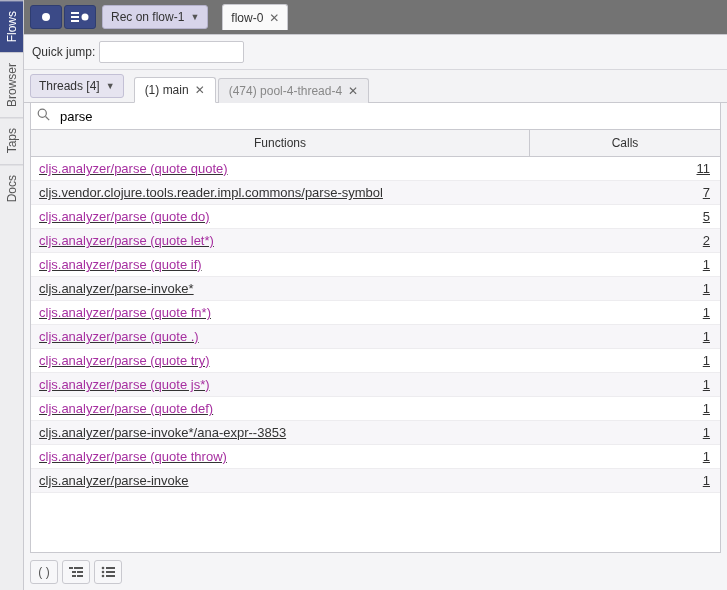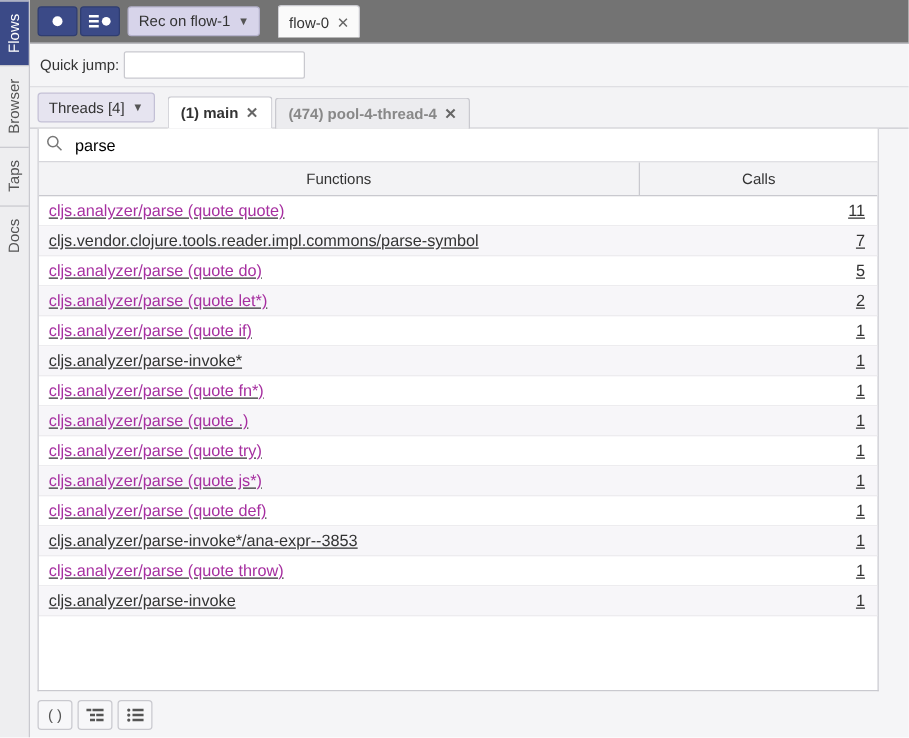--- a/index.html
+++ b/index.html
@@ -120,21 +120,20 @@
     align-items: center;
     gap: 6px;
     font-size: 12px;
     cursor: pointer;
     margin-bottom:4px;
   }
   .subtabs {
     display:flex;
     gap:2px;
     align-items:flex-end;
-    font-weight:bold;
   }
   .subtab {
     padding: 5px 10px;
     font-size: 12px;
     border:1px solid #c9c9cf;
     border-bottom:none;
     border-radius:3px 3px 0 0;
     display:flex;
     align-items:center;
     gap:6px;
@@ -164,21 +163,21 @@
     border:none;
     height:26px;
     font-size:13px;
     outline:none;
     padding:0 4px;
   }
   .table-area {
     flex:1;
     display:flex;
     flex-direction:column;
-    margin: 0 24px 0 6px;
+    margin: 0 6px 0 6px;
     border-left:1px solid #c9c9cf;
     border-right:1px solid #c9c9cf;
     border-bottom:1px solid #c9c9cf;
     background:#fff;
     overflow:hidden;
   }
   .table-head {
     display:flex;
     background:#f3f3f5;
     border-bottom:1px solid #c9c9cf;

